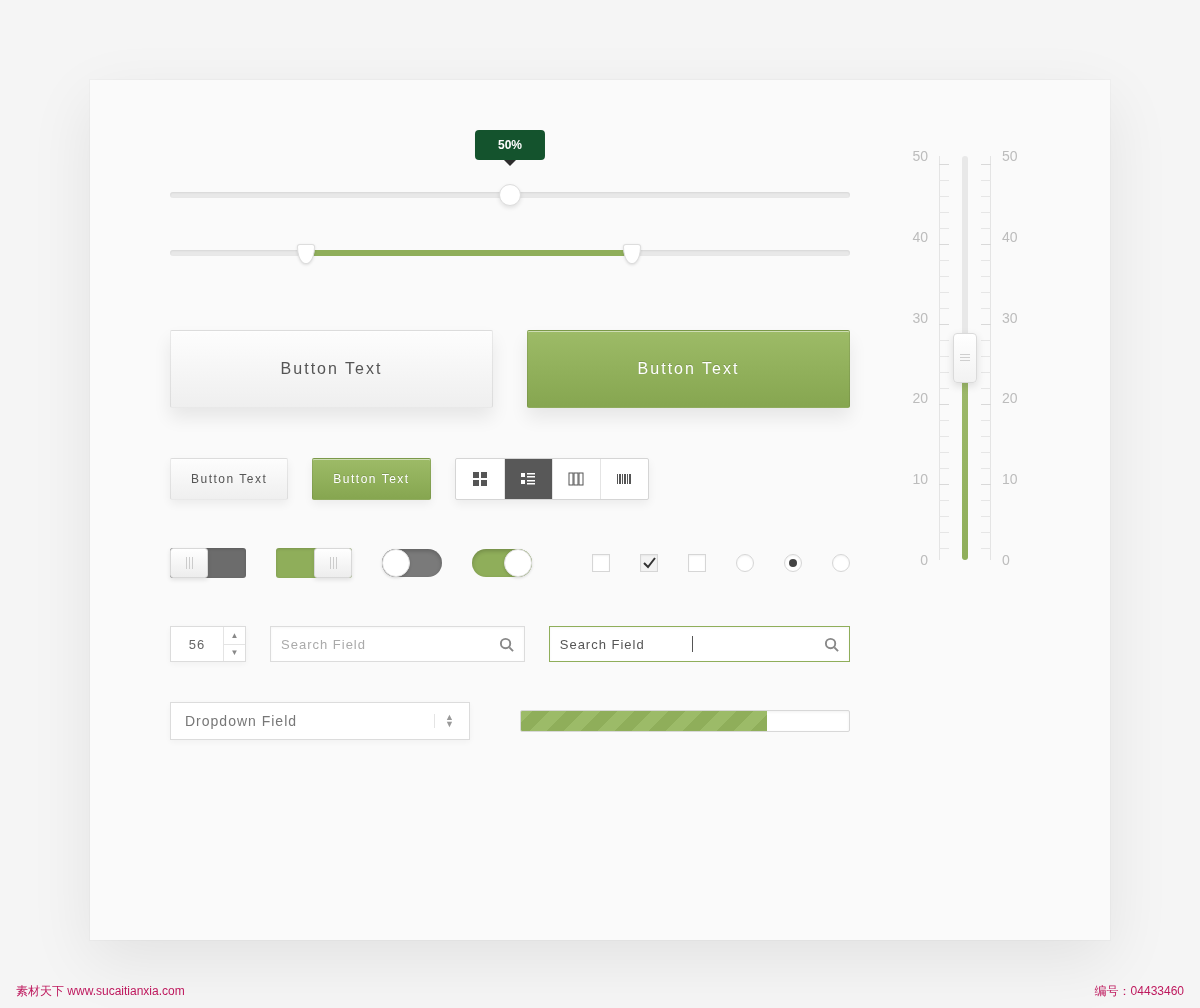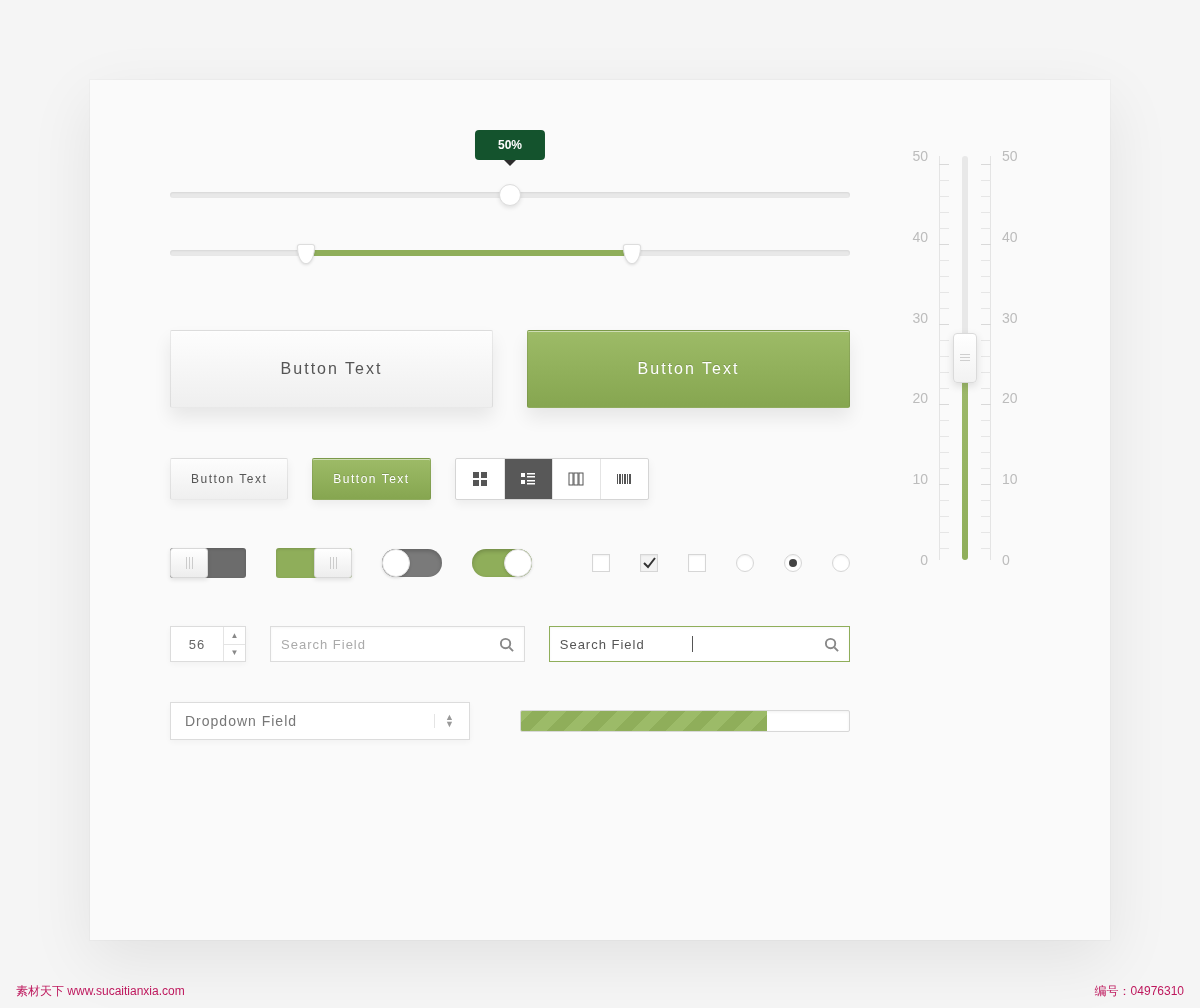--- a/index.html
+++ b/index.html
@@ -405,14 +405,14 @@
             </div>
           </div>
       </div>
     </div>
 
   </div>
 </div>
 
 <div class="footer">
   <span>素材天下 www.sucaitianxia.com</span>
-  <span>编号：04976310</span>
+  <span>编号：04433460</span>
 </div>
 
 </body></html>

